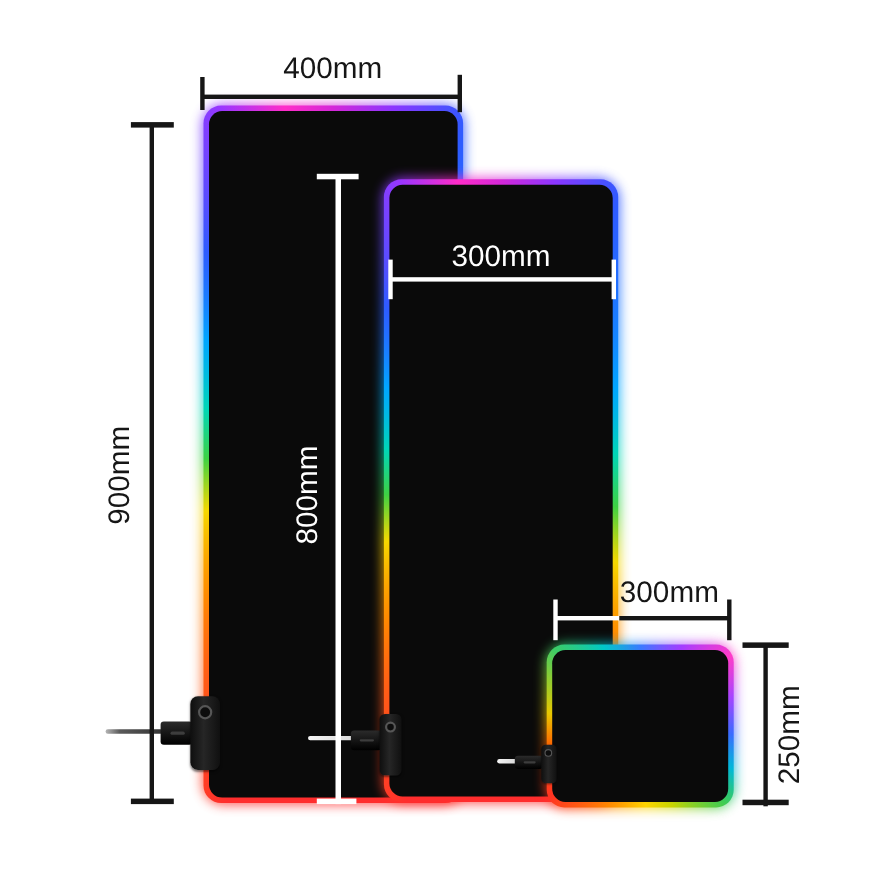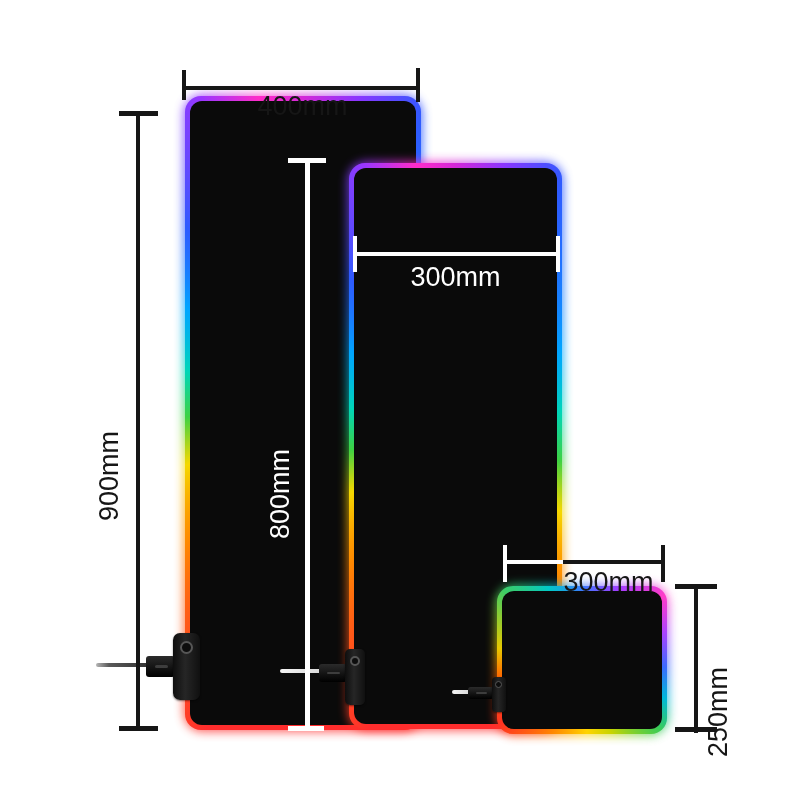--- a/index.html
+++ b/index.html
@@ -25,21 +25,21 @@
       #00b8d8 115deg,#3ccc55 132deg,#c8d400 158deg,#ffd400 176deg,#ff8800 202deg,
       #ff3322 232deg,#ff6600 258deg,#e8c800 278deg,#8ccc33 298deg,#3ccc66 312deg,
       #00c8c8 335deg,#3a7bff 360deg);
   }
   
   .dim{position:absolute;z-index:30;}
   .ln-dark{background:#161616;}
   .ln-light{background:#ffffff;}
   .dim-label{
     position:absolute;z-index:31;font-size:27px;color:#161616;
-    display:flex;align-items:center;justify-content:center;white-space:nowrap;margin-top:44px;
+    display:flex;align-items:center;justify-content:center;white-space:nowrap;
   }
   .dim-label.light{color:#ffffff;}
   .vertical{writing-mode:vertical-rl;transform:rotate(180deg);}
   
   .usb{position:absolute;z-index:12;}
   .dongle{
     position:absolute;background:linear-gradient(to right,#0e0e0e,#262626 45%,#101010);
     border-radius:7px;box-shadow:0 1px 2px rgba(0,0,0,.5);
   }
   .logo-dot{

